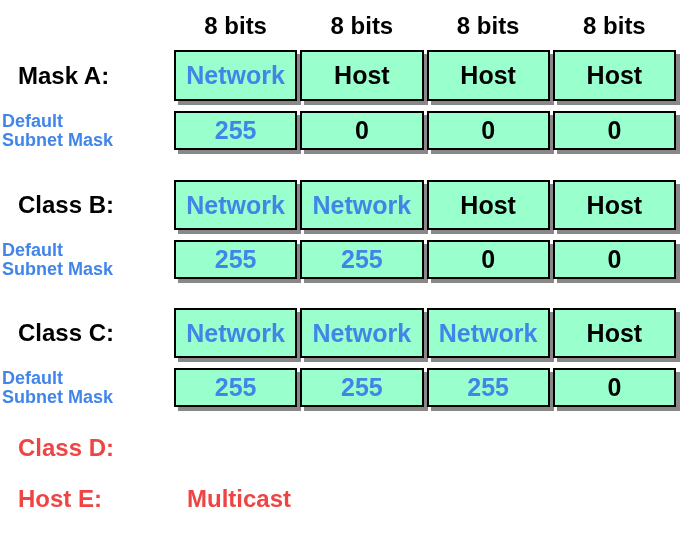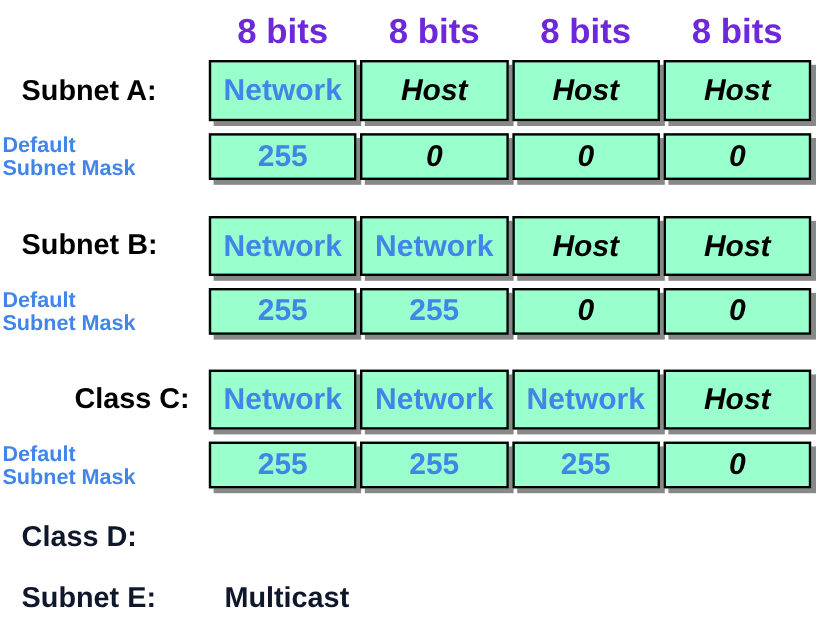--- a/index.html
+++ b/index.html
@@ -17,100 +17,100 @@
     position: absolute;
     left: 174px;
     right: 5px;
     display: grid;
     grid-template-columns: repeat(4, 1fr);
     gap: 3px;
   }
   .bits-row { top: 11px; height: 30px; }
   .bits-cell {
     display: flex; align-items: center; justify-content: center;
-    font-size: 29px; color: #6d28d9;
+    font-size: 24px; color: #000000;
   }
   .cell {
     box-sizing: border-box;
     background: var(--box-fill, #99FFCC);
     border: 2px solid #000;
     box-shadow: 4px 4px 0 var(--shadow-gray, #888888);
     display: flex; align-items: center; justify-content: center;
     font-size: 25px;
     color: #000;
   }
   .cell[data-variant="network"] { color: var(--accent-blue, #4285E8); }
-  .cell[data-variant="host"]    { color: var(--text-black, #000000); font-style: italic; }
+  .cell[data-variant="host"]    { color: var(--text-black, #000000); }
 
   .r-a-oct  { top: 50px;  height: 51px; }
   .r-a-mask { top: 111px; height: 39px; }
   .r-b-oct  { top: 180px; height: 50px; }
   .r-b-mask { top: 240px; height: 39px; }
   .r-c-oct  { top: 308px; height: 50px; }
   .r-c-mask { top: 368px; height: 39px; }
 
   .side-label {
     position: absolute; left: 18px;
     display: flex; align-items: center;
     font-size: 24px; color: #000; white-space: nowrap;
   }
   .l-a { top: 50px;  height: 51px; }
   .l-b { top: 180px; height: 50px; }
-  .l-c { top: 308px; height: 50px; margin-left: 44px; }
+  .l-c { top: 308px; height: 50px; }
 
   .subnet-side {
     position: absolute; left: 2px;
     display: flex; flex-direction: column; justify-content: center;
     font-size: 18px; line-height: 19px;
     color: var(--accent-blue, #4285E8); white-space: nowrap;
   }
   .s-a { top: 111px; height: 39px; }
   .s-b { top: 240px; height: 39px; }
   .s-c { top: 368px; height: 39px; }
 
   .footer-row {
     position: absolute; left: 18px; height: 30px;
     display: flex; align-items: center;
-    font-size: 24px; color: #0f172a; white-space: nowrap;
+    font-size: 24px; color: #ef4444; white-space: nowrap;
   }
   .footer-row .f-label { width: 169px; }
   .f-d { top: 433px; }
   .f-e { top: 484px; }
 </style>
 </head>
 <body>
 
 <div class="canvas">
 
   <div class="grid-row bits-row">
     <div class="bits-cell">8 bits</div>
     <div class="bits-cell">8 bits</div>
     <div class="bits-cell">8 bits</div>
     <div class="bits-cell">8 bits</div>
   </div>
 
-  <div class="side-label l-a">Subnet A:</div>
+  <div class="side-label l-a">Mask A:</div>
   <div class="grid-row r-a-oct">
     <div class="cell" data-variant="network">Network</div>
     <div class="cell" data-variant="host">Host</div>
     <div class="cell" data-variant="host">Host</div>
     <div class="cell" data-variant="host">Host</div>
   </div>
   <div class="subnet-side s-a">
     <span>Default</span>
     <span>Subnet Mask</span>
   </div>
   <div class="grid-row r-a-mask">
     <div class="cell" data-variant="network">255</div>
     <div class="cell" data-variant="host">0</div>
     <div class="cell" data-variant="host">0</div>
     <div class="cell" data-variant="host">0</div>
   </div>
 
-  <div class="side-label l-b">Subnet B:</div>
+  <div class="side-label l-b">Class B:</div>
   <div class="grid-row r-b-oct">
     <div class="cell" data-variant="network">Network</div>
     <div class="cell" data-variant="network">Network</div>
     <div class="cell" data-variant="host">Host</div>
     <div class="cell" data-variant="host">Host</div>
   </div>
   <div class="subnet-side s-b">
     <span>Default</span>
     <span>Subnet Mask</span>
   </div>
@@ -136,17 +136,17 @@
     <div class="cell" data-variant="network">255</div>
     <div class="cell" data-variant="network">255</div>
     <div class="cell" data-variant="network">255</div>
     <div class="cell" data-variant="host">0</div>
   </div>
 
   <div class="footer-row f-d">
     <span class="f-label">Class D:</span>
   </div>
   <div class="footer-row f-e">
-    <span class="f-label">Subnet E:</span>
+    <span class="f-label">Host E:</span>
     <span class="f-value">Multicast</span>
   </div>
 
 </div>
 
 </body></html>

